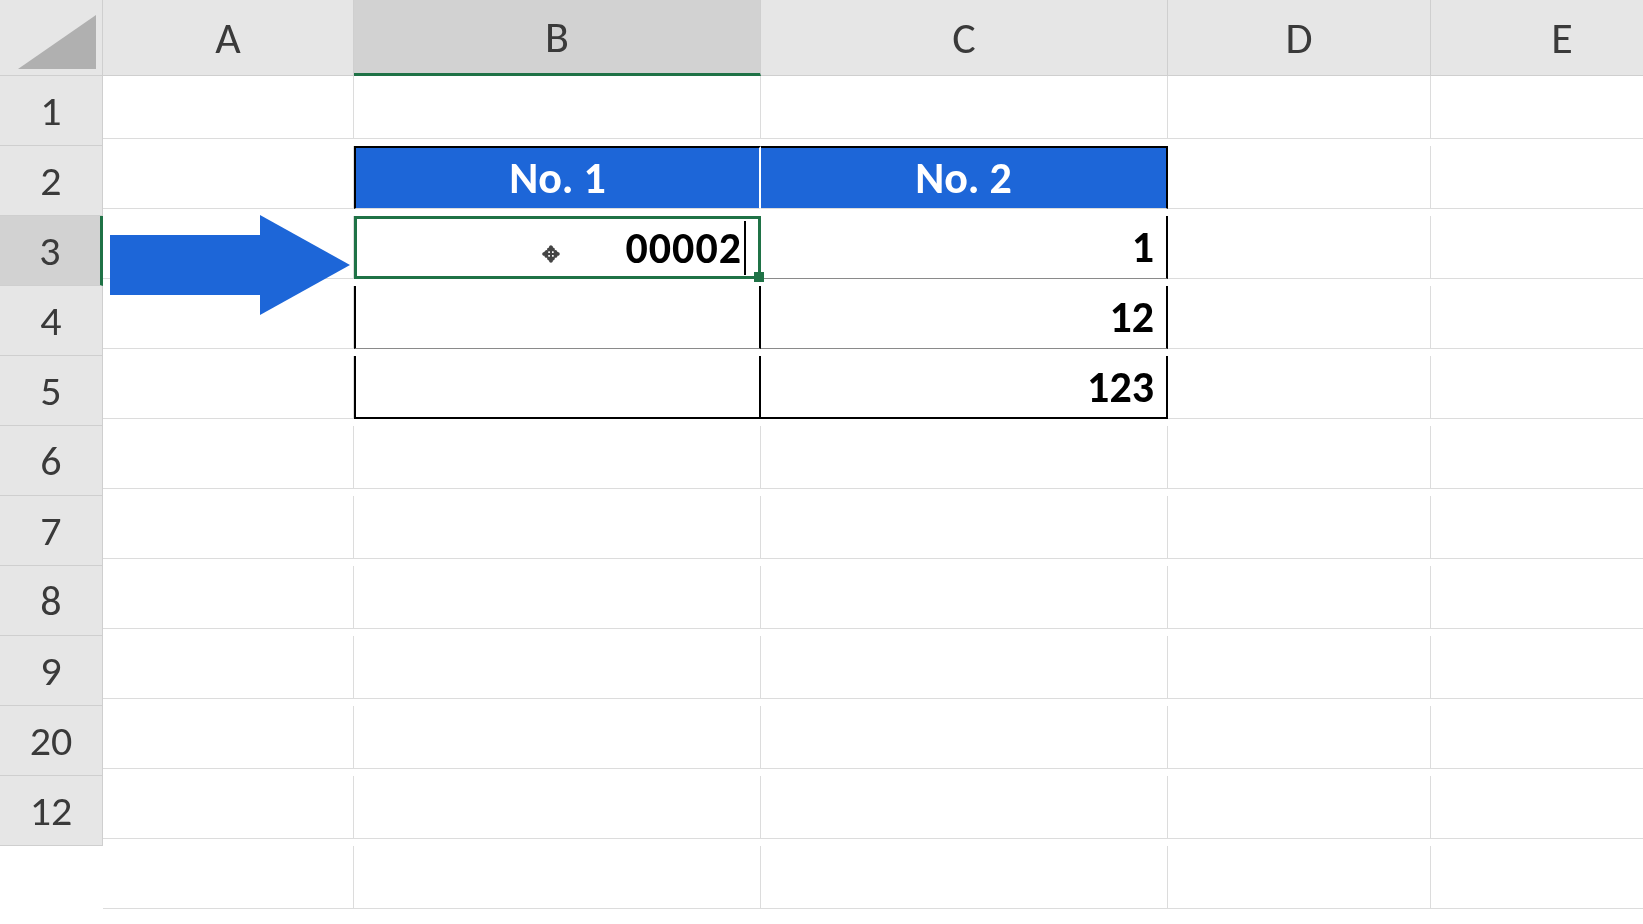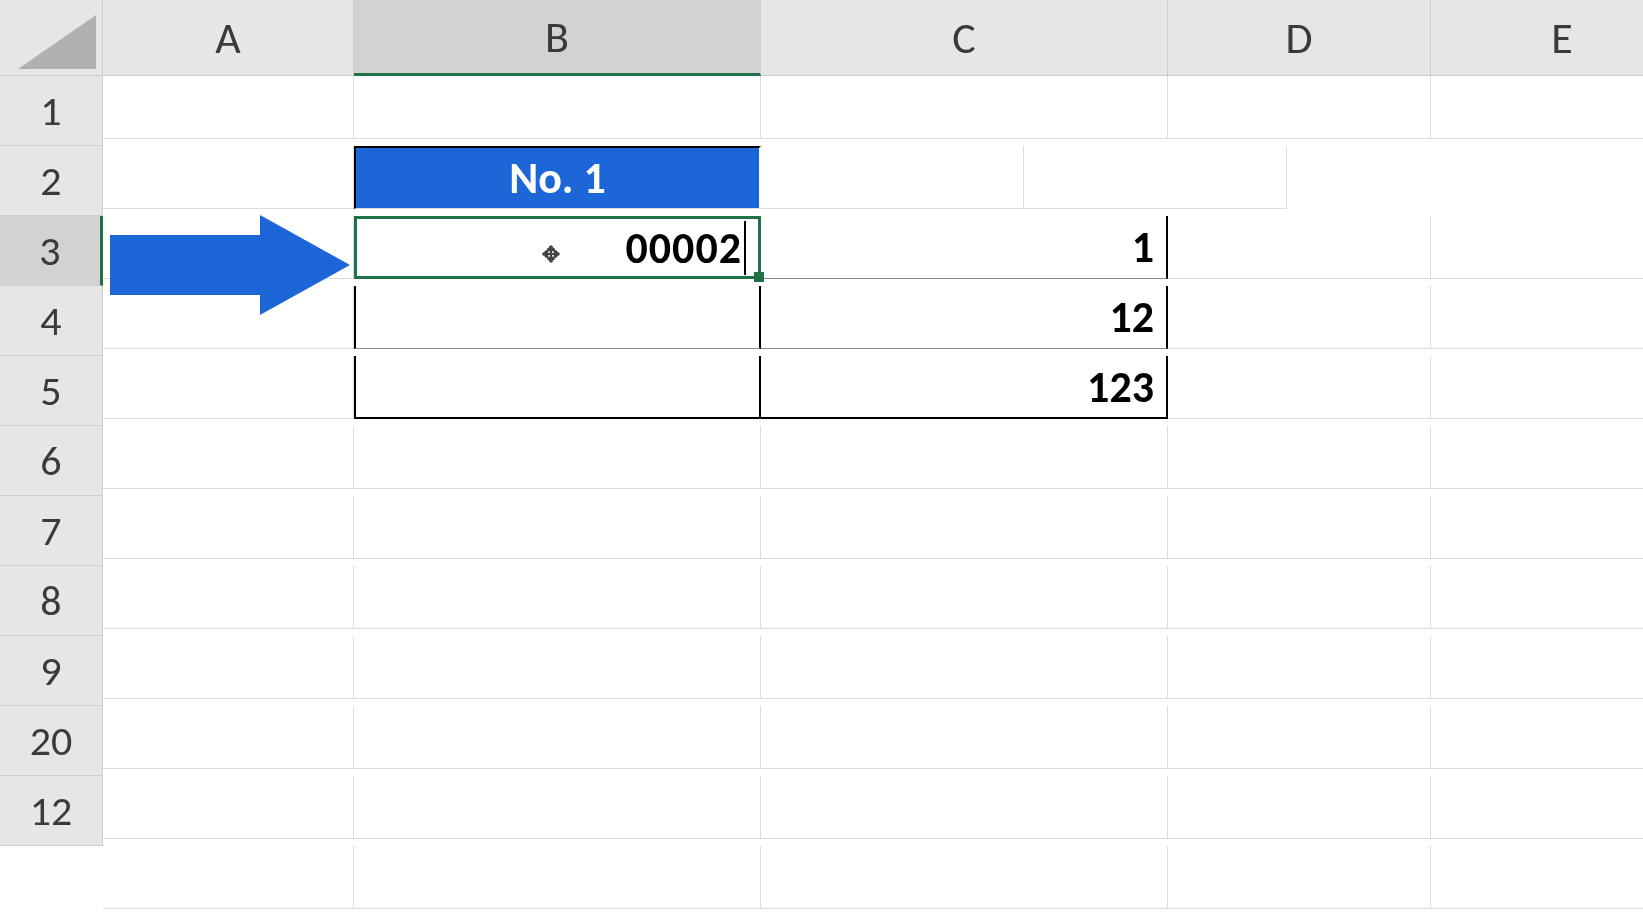--- a/index.html
+++ b/index.html
@@ -186,20 +186,23 @@
       <div class="cell w-c"></div>
       <div class="cell w-d"></div>
       <div class="cell w-e"></div>
     </div>
 
     <div class="row">
       <div class="cell w-a"></div>
       <div class="cell w-b hdrcell first">
           <span>No. 1</span>
         </div>
+      <div class="cell w-c hdrcell last">
+          <span>No. 2</span>
+        </div>
       <div class="cell w-d"></div>
       <div class="cell w-e"></div>
     </div>
 
     <div class="row">
       <div class="cell w-a"></div>
       <div class="cell w-b tblcell first rowmid active-edit">
         <span class="edit-cursor-icon">✥</span>
         <span class="val">00002</span>
         <div class="fill-handle"></div>

